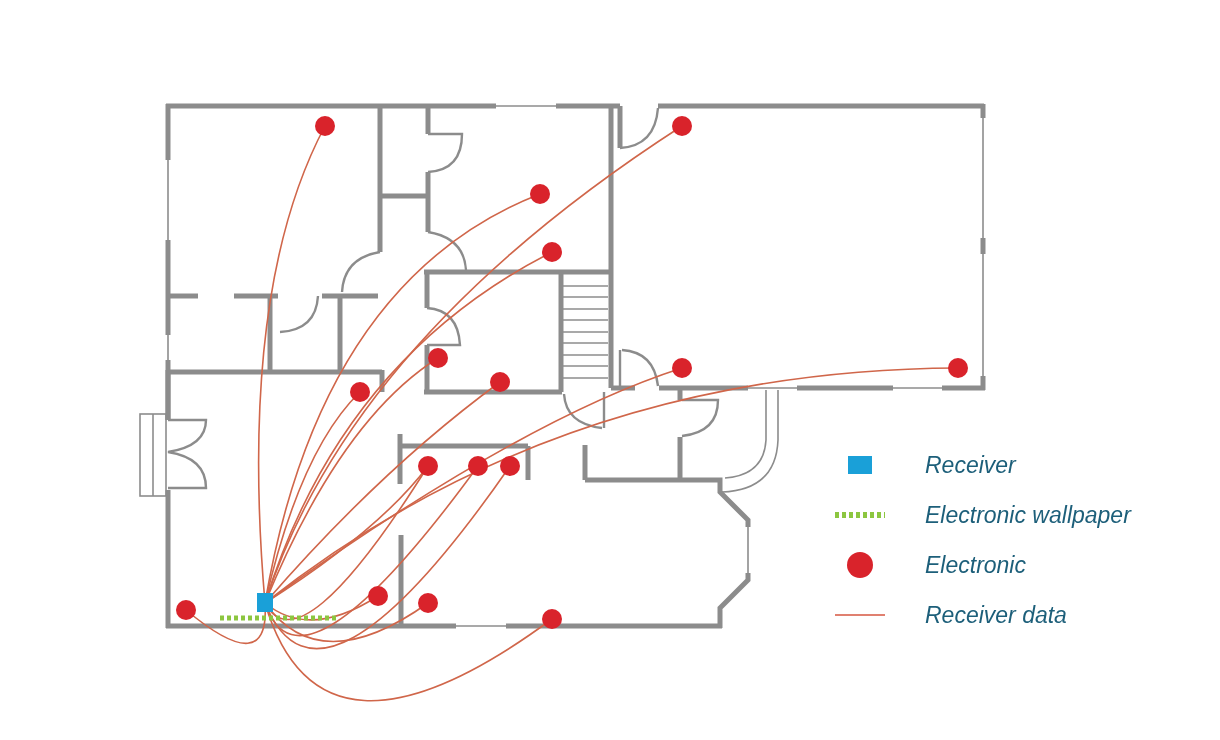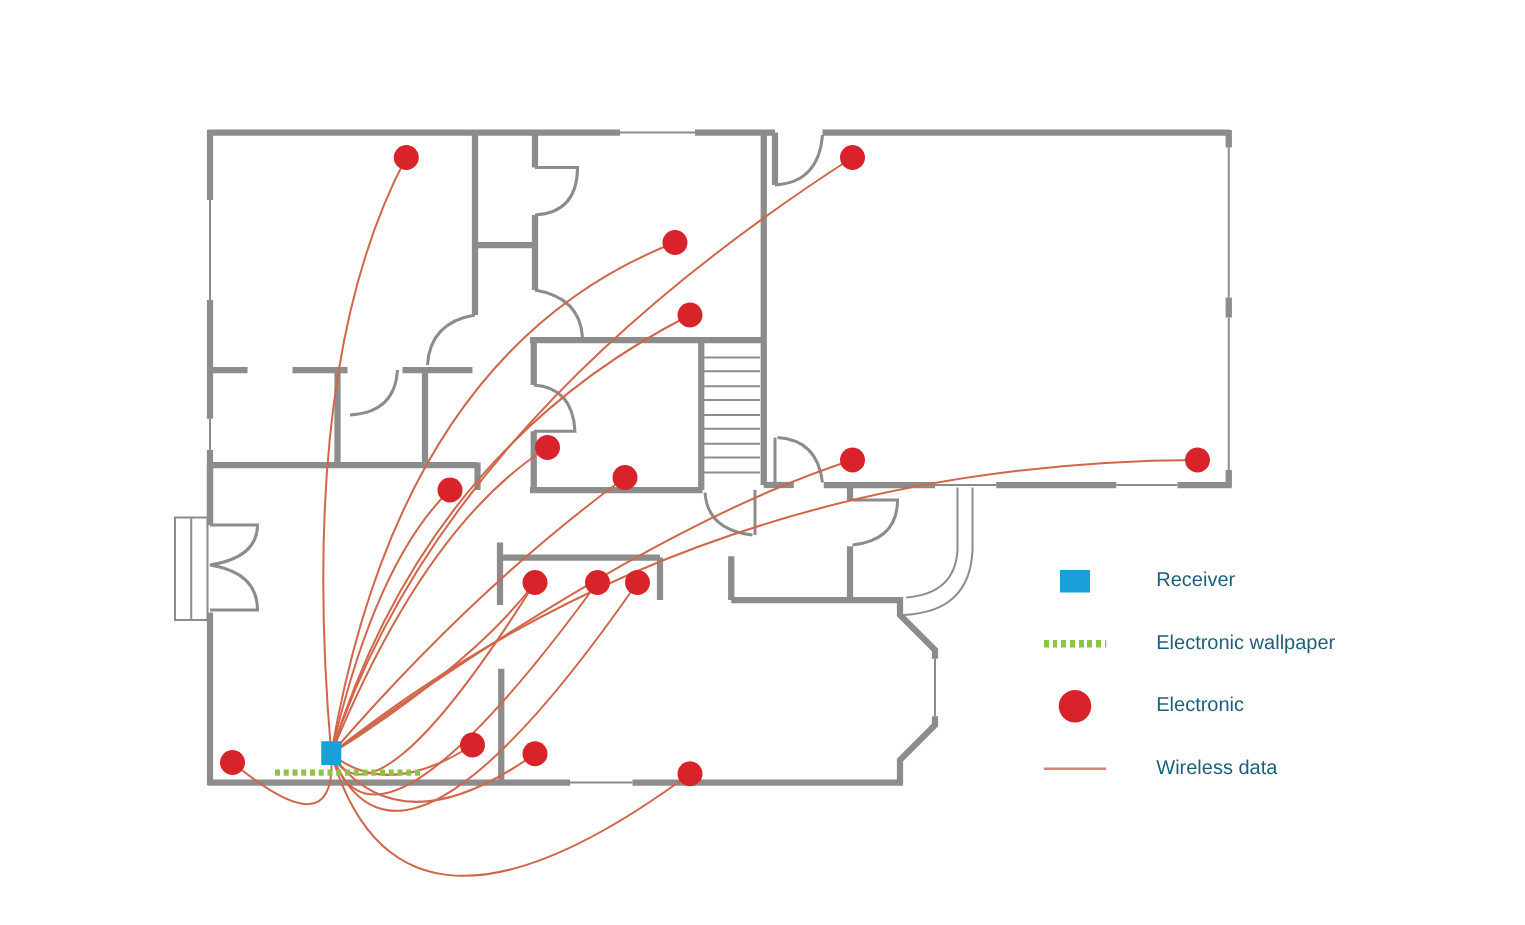--- a/index.html
+++ b/index.html
@@ -6,21 +6,21 @@
   body { width:1220px; height:740px; position:relative; overflow:hidden; font-family:"Liberation Sans", sans-serif; }
   #plan { position:absolute; left:0; top:0; }
   .wall { stroke:#8c8c8c; stroke-width:5; fill:none; stroke-linecap:butt; }
   .thin { stroke:#8c8c8c; stroke-width:1.6; fill:none; }
   .door { stroke:#8c8c8c; stroke-width:2.4; fill:none; }
   .stair { stroke:#8c8c8c; stroke-width:1.6; }
   .wire { stroke:#d0664a; stroke-width:1.6; fill:none; }
   .legend { position:absolute; left:830px; top:450px; }
   .legend-row { position:absolute; left:0; height:30px; display:flex; align-items:center; }
   .legend-symbol { position:absolute; left:0; width:60px; height:30px; display:flex; align-items:center; justify-content:center; }
-  .legend-label { position:absolute; left:95px; white-space:nowrap; font-size:16px; color:#1d5f7a; font-family:"Liberation Sans", sans-serif; }
+  .legend-label { position:absolute; left:95px; white-space:nowrap; font-size:23px; color:#1d5f7a; font-family:"Liberation Sans", sans-serif;font-style:italic; }
   .sym-receiver { width:24px; height:18px; background:#1aa0d8; }
   .sym-wallpaper { width:50px; height:6px; background:repeating-linear-gradient(90deg,#8cc640 0 4px,transparent 4px 7px); }
   .sym-appliance { width:26px; height:26px; border-radius:50%; background:#d9232b; }
   .sym-wireless { width:50px; height:2px; background:#e08070; }
 </style>
 </head>
 <body>
 
 <svg id="plan" width="1220" height="740" viewBox="0 0 1220 740">
 
@@ -187,15 +187,15 @@
   <div class="legend-row" style="top:100px;">
     <div class="legend-symbol">
         <div class="sym-appliance"></div>
       </div>
     <span class="legend-label">Electronic</span>
   </div>
   <div class="legend-row" style="top:150px;">
     <div class="legend-symbol">
         <div class="sym-wireless"></div>
       </div>
-    <span class="legend-label">Wireless data</span>
+    <span class="legend-label">Receiver data</span>
   </div>
 </div>
 
 </body></html>

